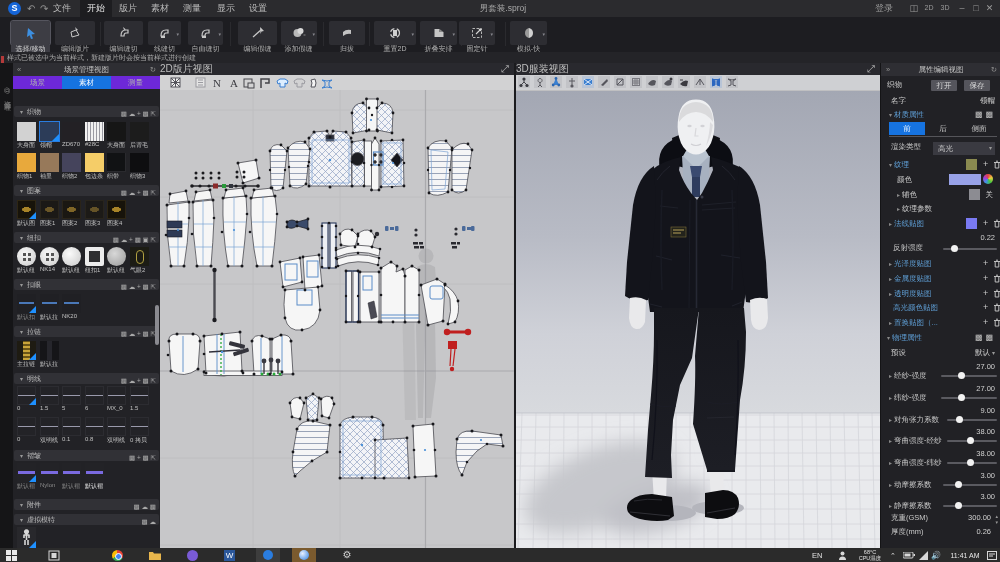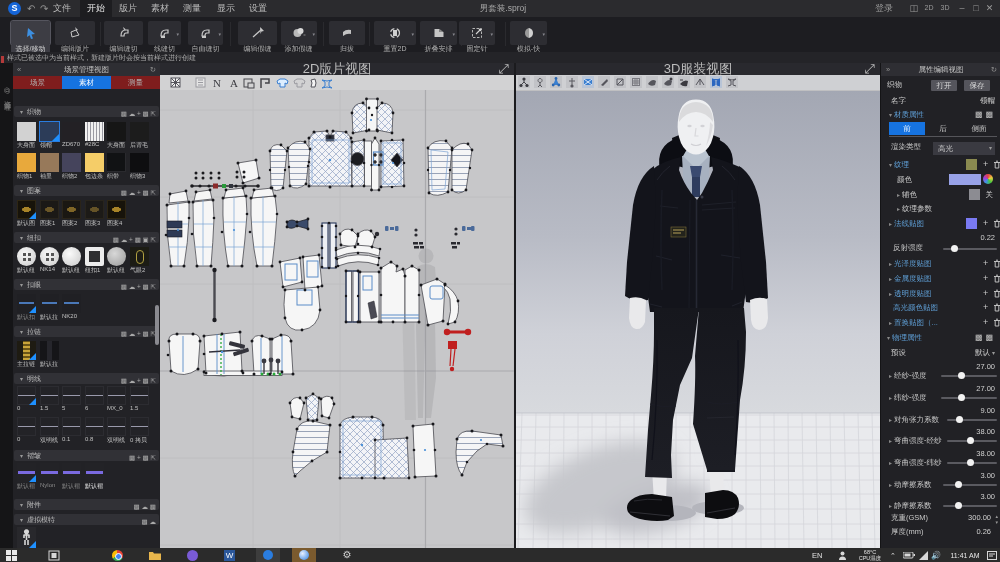--- a/index.html
+++ b/index.html
@@ -25,21 +25,21 @@
   .drop{position:absolute;right:2px;top:10px;color:#88888f;font-size:5px;}
   .rsep{position:absolute;top:5px;width:1px;height:24px;background:#2a2a2e;}
   
   #statusmsg{left:0;top:52px;width:1000px;height:11px;background:#242428;color:#aaaaaa;font-size:7px;line-height:11px;}
   
   #sidestrip{left:0;top:63px;width:13px;height:485px;background:#151517;}
   #sidestrip .vtext{position:absolute;left:2px;top:24px;color:#787878;font-size:7px;writing-mode:vertical-rl;letter-spacing:1px;}
   
   #leftpanel{left:13px;top:63px;width:147px;height:485px;background:#222226;overflow:hidden;}
   .lp-header{position:absolute;left:0;top:0;width:147px;height:13px;background:#2e2e33;color:#c2c2c2;font-size:7.5px;line-height:13px;text-align:center;}
-  .lp-tabs{position:absolute;left:0;top:13px;width:147px;height:13px;background:#7f1d1d;}
+  .lp-tabs{position:absolute;left:0;top:13px;width:147px;height:13px;background:#6d28d9;}
   .lp-tab{position:absolute;top:0;height:13px;line-height:13px;font-size:7.5px;color:#b0b0b0;text-align:center;}
   .lp-tab.sel{background:#1673e0;color:#fff;}
   .lp-subtabs{position:absolute;left:0;top:26px;width:147px;height:18px;background:#222226;}
   .lp-subtab{position:absolute;top:3px;height:12px;line-height:12px;font-size:7.5px;color:#b0b0b0;text-align:center;}
   .lp-subtab.sel{background:#1673e0;color:#fff;border-radius:1px;}
   .sect{position:absolute;left:1px;width:145px;height:11px;background:#313136;color:#bdbdbd;font-size:7px;line-height:11px;border-radius:2px;}
   .sect .arr{margin-left:6px;margin-right:4px;font-size:6px;color:#999;}
   .sicons{position:absolute;right:3px;top:1.5px;height:8px;color:#a8a8a8;font-size:6.5px;letter-spacing:0;}
   .sw{position:absolute;width:19px;height:19px;background:#333;}
   .sw .corner{position:absolute;right:0;bottom:0;width:0;height:0;border-left:7px solid transparent;border-bottom:7px solid #1e90ff;}
@@ -54,21 +54,21 @@
      box-shadow:5px 0 0 #555,0 5px 0 #555,5px 5px 0 #555;}
   .sw.hole{background:#202024;}
   .sw.hole::after{content:"";position:absolute;left:2px;top:8px;width:15px;height:2px;background:#4a78b8;}
   .sw.st{background:#232327;box-shadow:inset 0 0 0 1px #2c2c31;}
   .sw.st::after{content:"";position:absolute;left:1px;top:9px;width:17px;height:1px;background:#9a9aac;}
   .sw.pl{background:#232327;}
   .sw.pl::after{content:"";position:absolute;left:1px;top:8px;width:17px;height:2.5px;background:#7a6ae0;}
   .lp-scroll{position:absolute;left:142px;top:242px;width:4px;height:40px;background:#8a8a90;border-radius:2px;}
   
   #view2d{left:160px;top:63px;width:354px;height:485px;background:#c7c7c9;}
-  .vheader{position:absolute;left:0;top:0;width:100%;height:12px;background:#29292e;color:#bdbdbd;font-size:13px;line-height:12px;text-align:center;}
+  .vheader{position:absolute;left:0;top:0;width:100%;height:12px;background:#29292e;color:#bdbdbd;font-size:10px;line-height:12px;text-align:left;}
   .vtoolbar{position:absolute;left:0;top:12px;width:100%;height:15px;background:#d2d2d3;border-bottom:1px solid #bfbfc1;}
   
   #view3d{left:514px;top:63px;border-left:2px solid #1b1b1e;box-sizing:border-box;width:366px;height:485px;background:linear-gradient(#a4a8b4 0%,#b6bac4 45%,#d2d4da 75%,#d8dade 100%);}
   
   #rightpanel{left:880px;top:63px;border-left:1px solid #141416;box-sizing:border-box;width:120px;height:485px;background:#212125;color:#c8c8c8;font-size:7.5px;}
   .rp-row{position:absolute;left:0;width:120px;}
   .rp-label{position:absolute;left:10px;color:#c8c8c8;}
   .rp-label2{position:absolute;left:16px;color:#c8c8c8;font-family:Liberation Serif, serif;}
   .rp-blue{color:#5f9fd6;}
   .rp-val{position:absolute;right:6px;color:#d0d0d0;}

